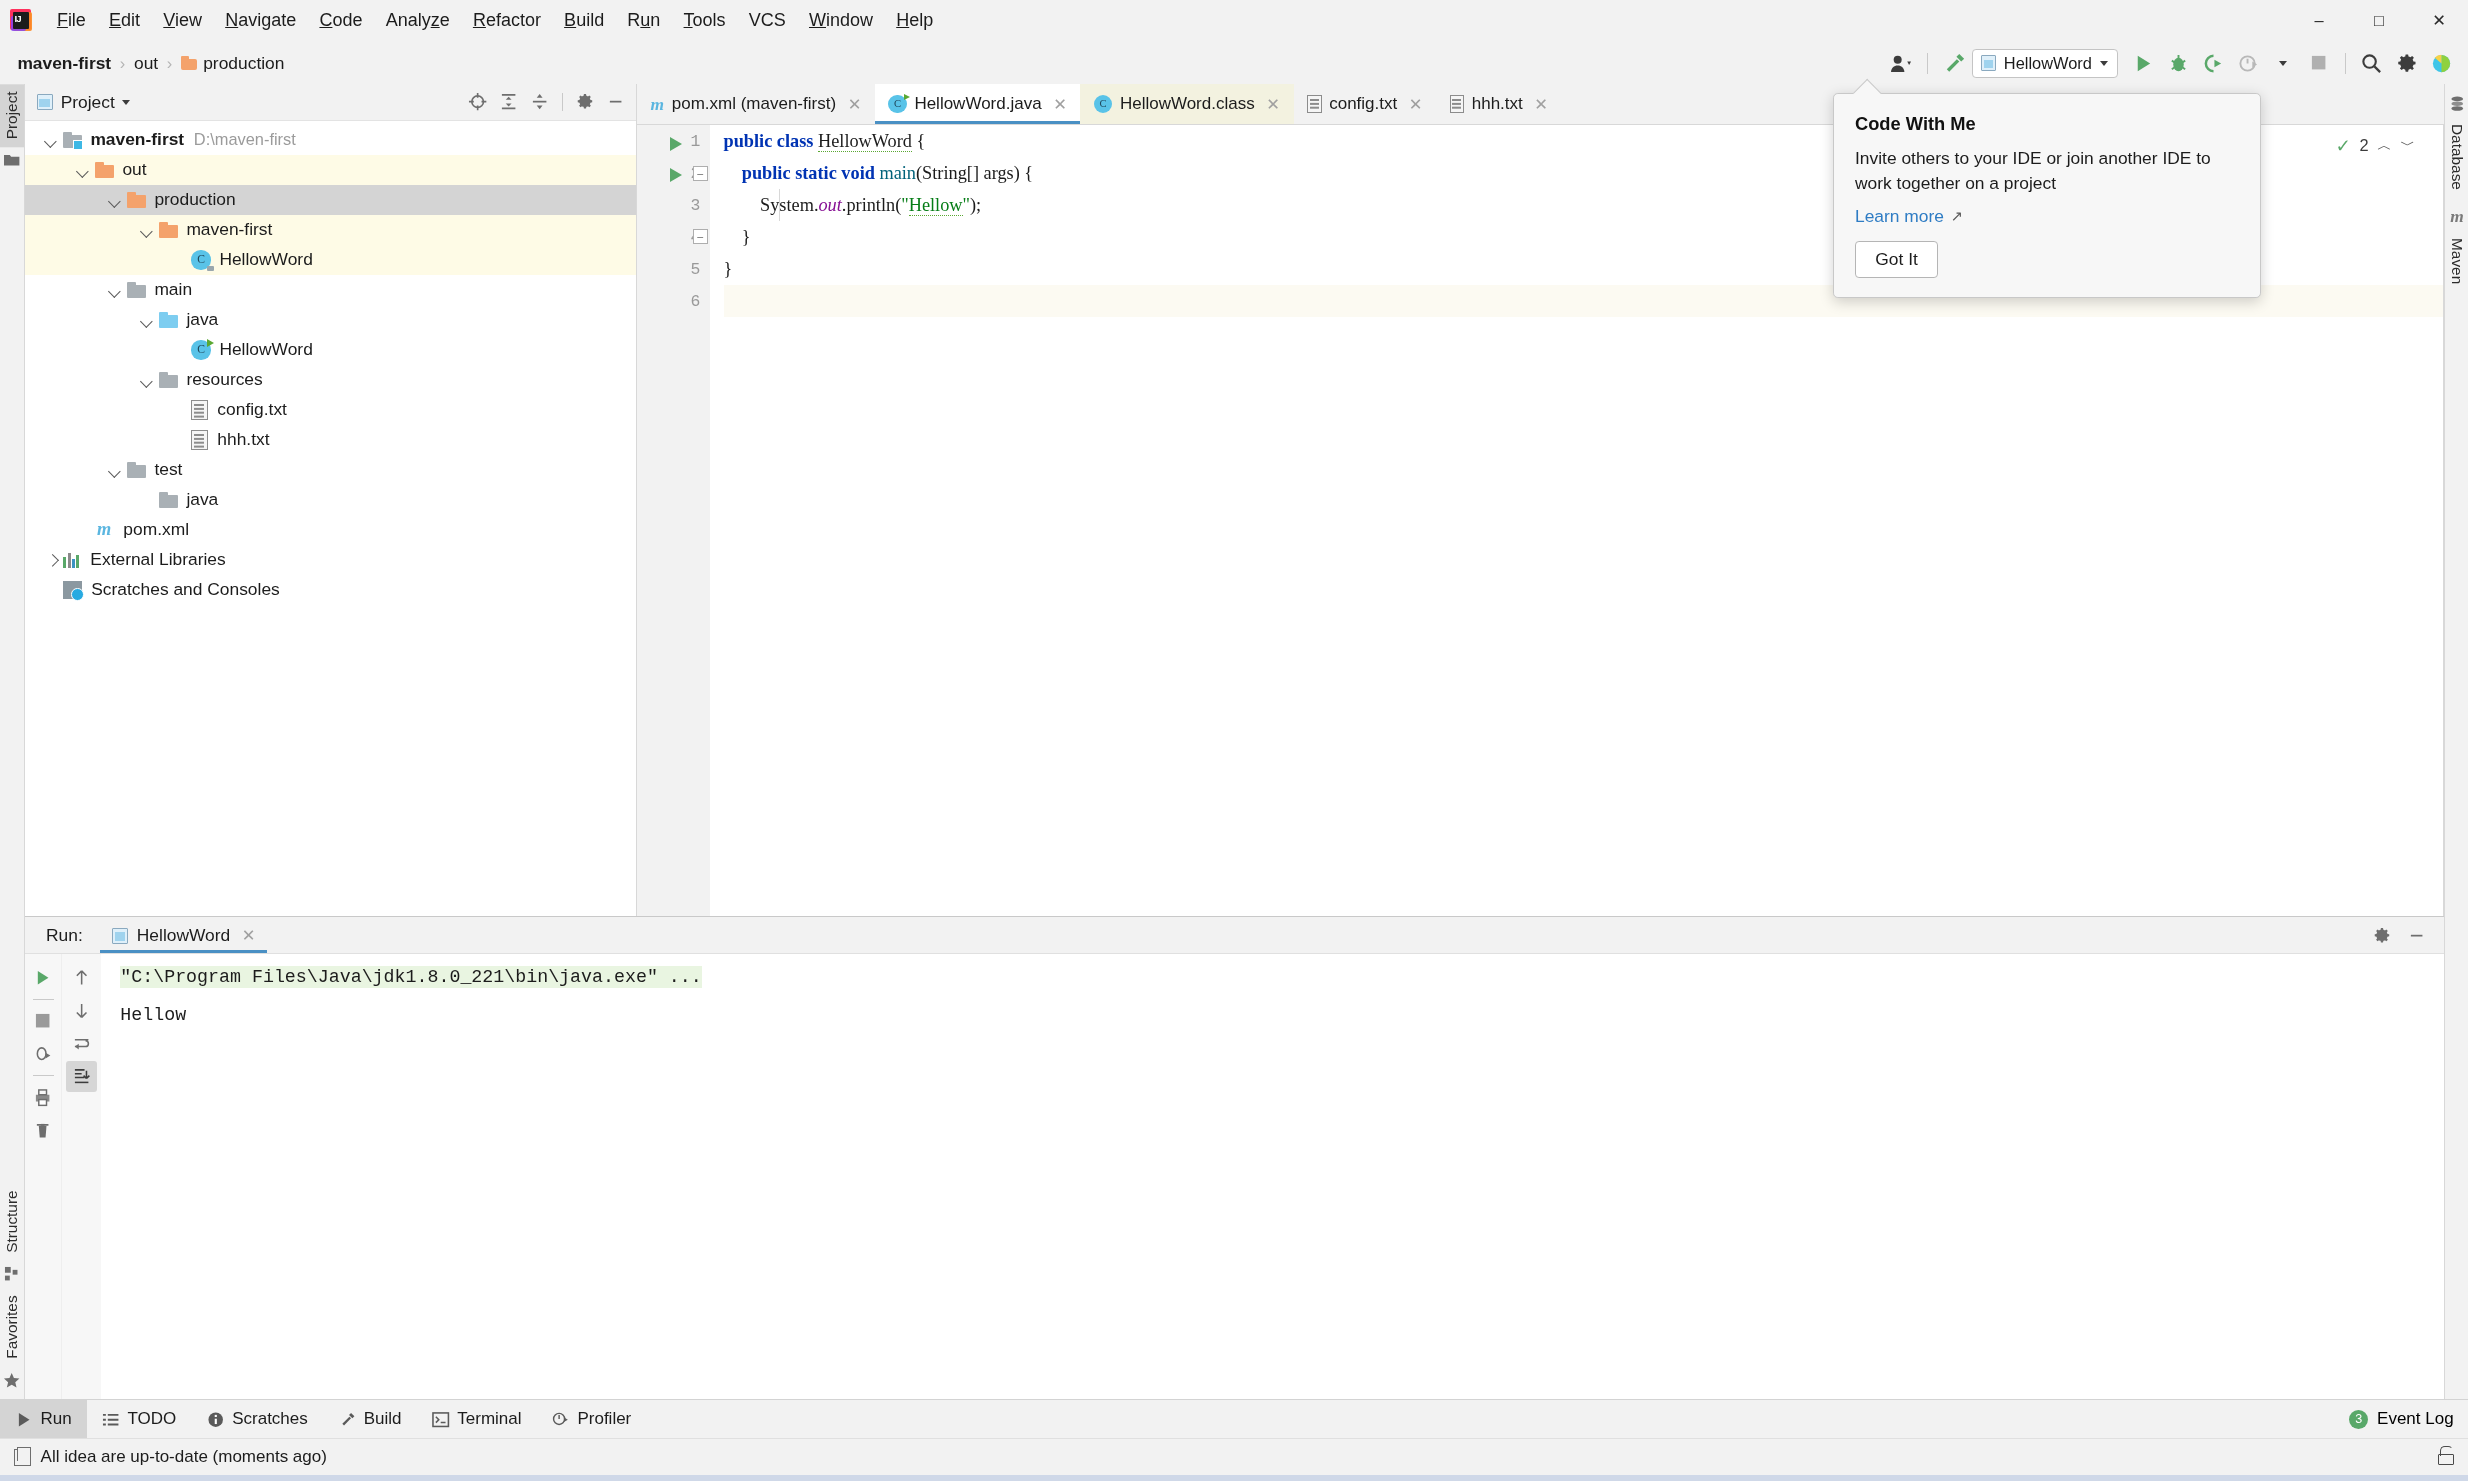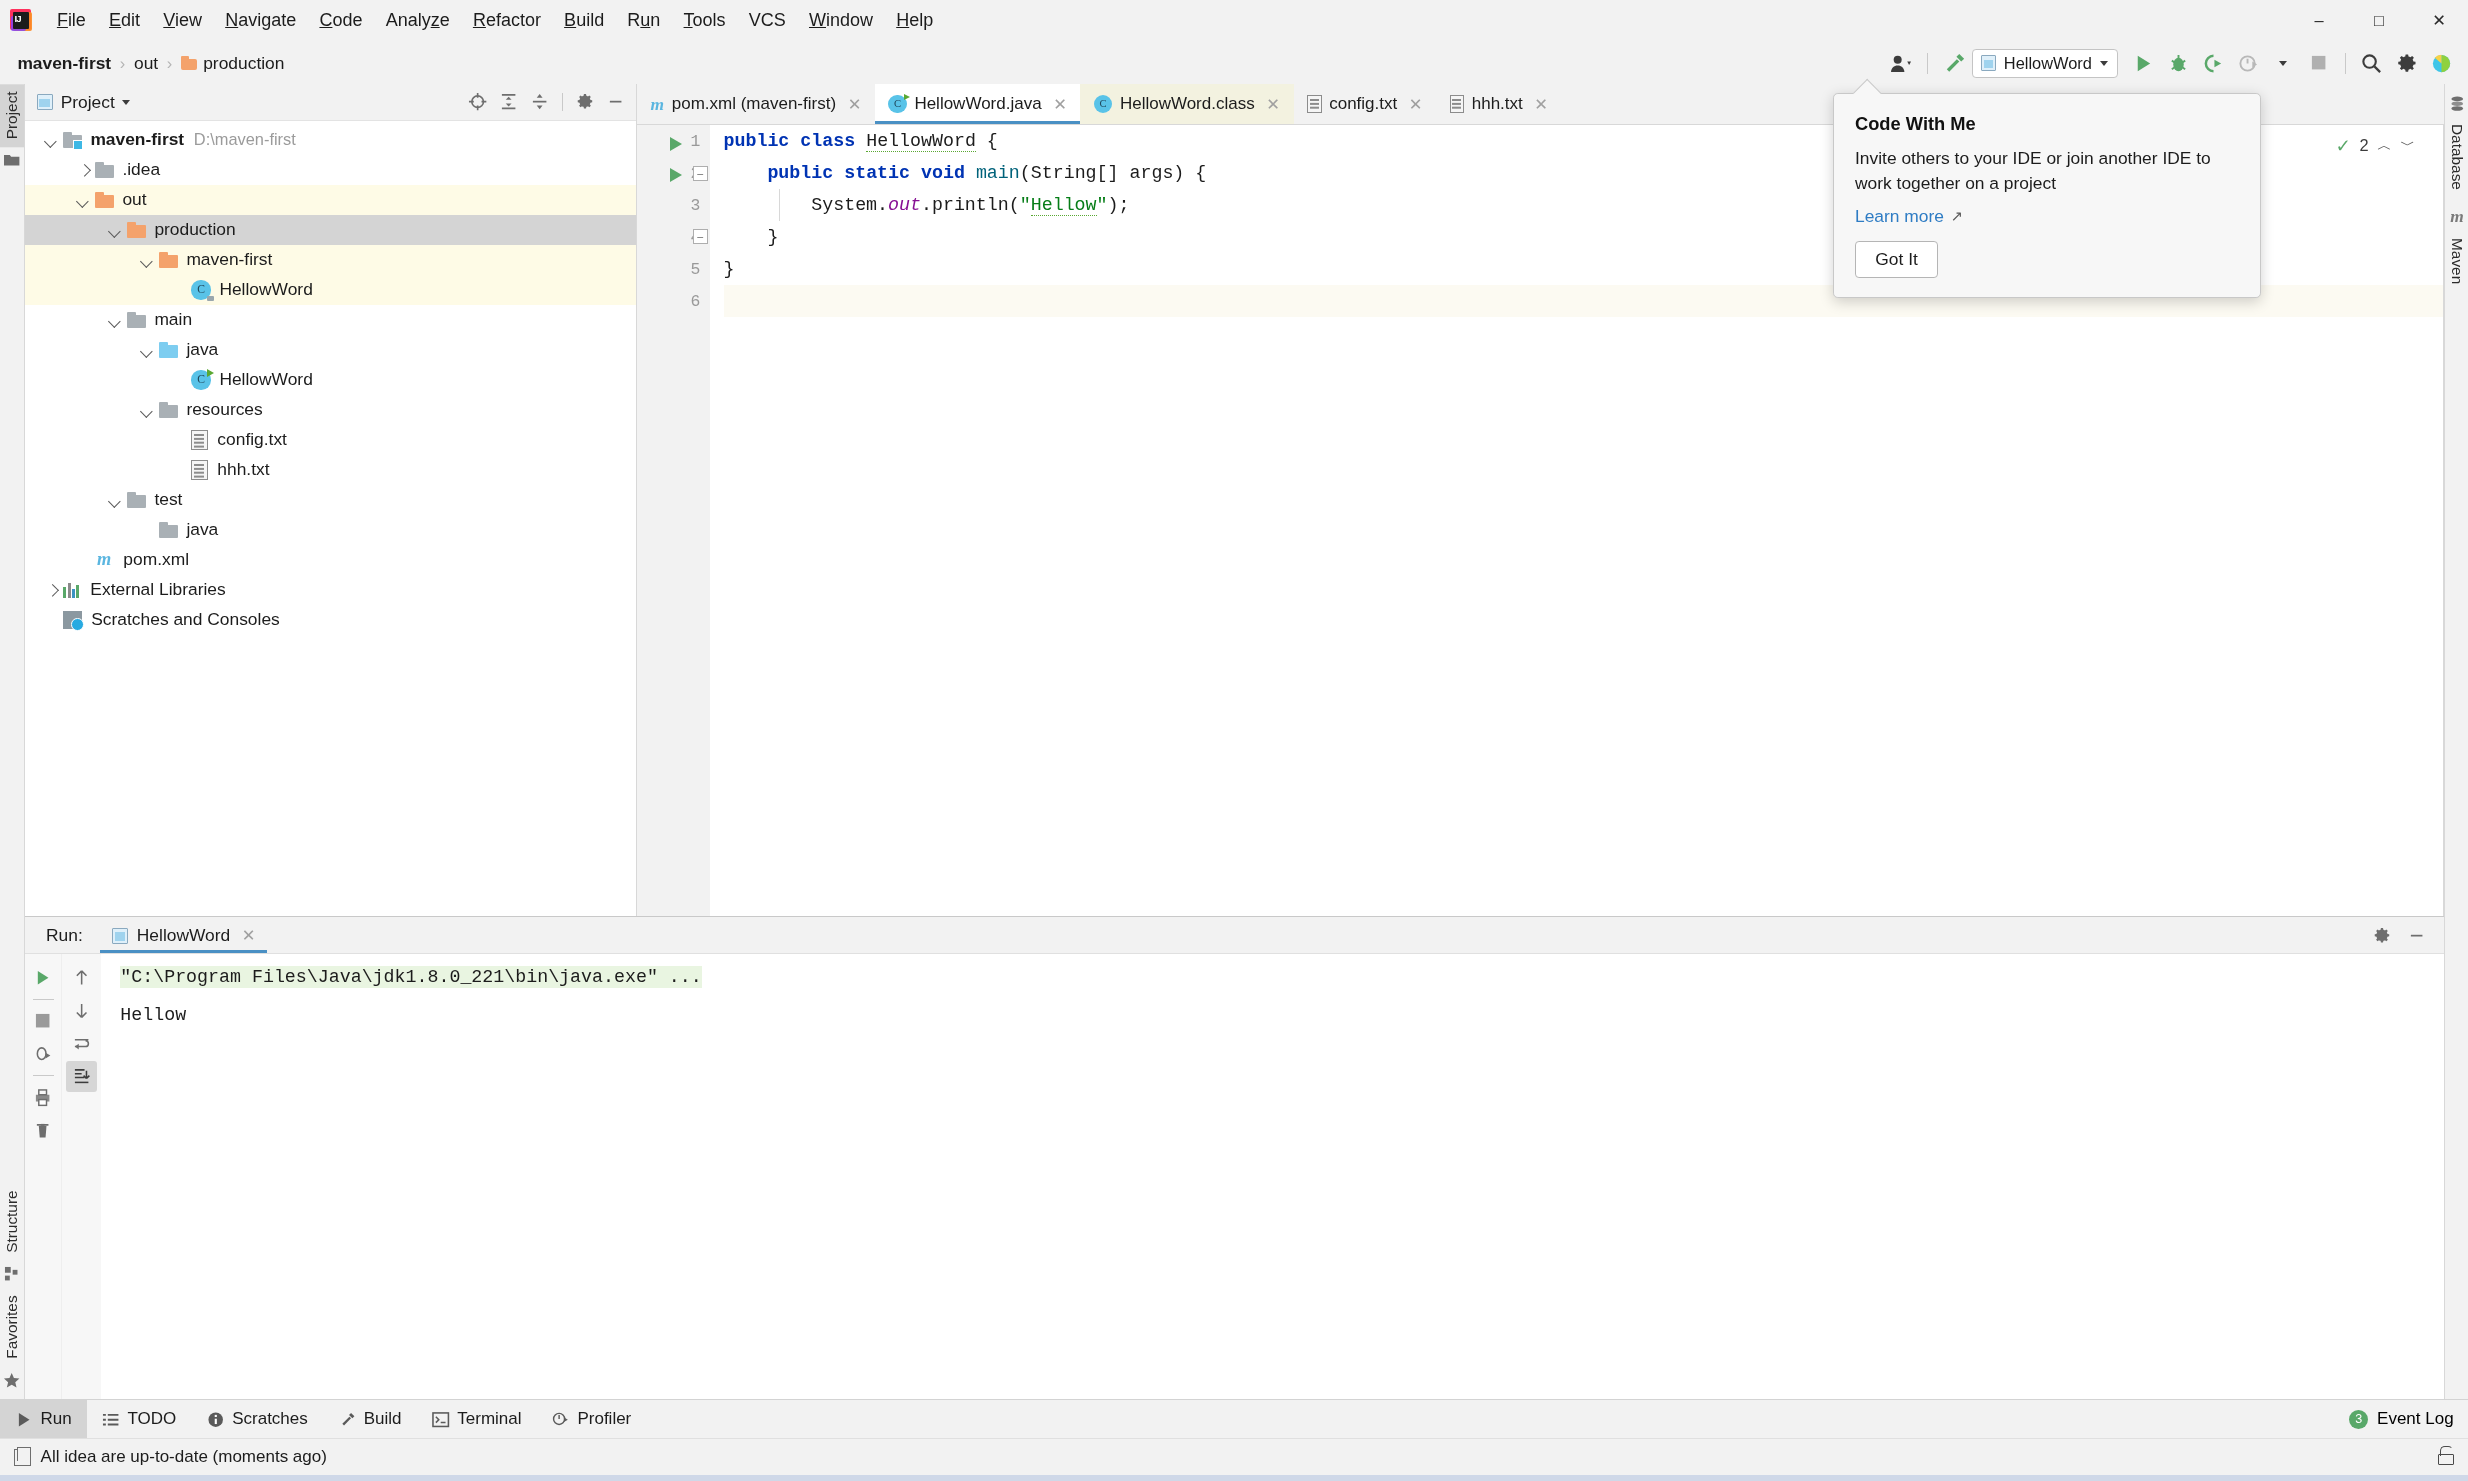--- a/index.html
+++ b/index.html
@@ -142,21 +142,21 @@
   .tab-txt::after{content:""; position:absolute; left:1.9px; top:2.9px; right:1.9px; height:1.5px; background:#8c8c8c;
      box-shadow: 0 3.9px 0 #8c8c8c, 0 7.7px 0 #8c8c8c;}
 
   .editor-area { flex:1 1 auto; display:flex; min-height:0; position:relative; background:#fff; overflow:hidden;}
   .gutter { width:73px; flex:none; background:#f2f2f2; position:relative; }
   .gline { height:32px; display:flex; align-items:center; justify-content:flex-end; padding-right:9.7px; font-size:16.4px; color:#999;
            font-family:"Liberation Mono", monospace;}
   .runmark { position:absolute; left:33px; width:0;height:0; border-left:12.6px solid #59a869; border-top:7.7px solid transparent; border-bottom:7.7px solid transparent;}
   .foldmark { position:absolute; left:56px; width:14.5px;height:14.5px; border:1.4px solid #aeaeae; background:#fff; font-size:10.6px;
               display:flex; align-items:center; justify-content:center; color:#666;}
-  .code { flex:1 1 auto; position:relative; font-family:Liberation Mono, monospace; font-size:18.3px; padding-left:13.5px; min-width:0; }
+  .code { flex:1 1 auto; position:relative; font-family:Liberation Serif, serif; font-size:18.3px; padding-left:13.5px; min-width:0; }
   .cline { height:32px; line-height:32px; white-space:pre; color:#1c1c1c;}
   .cline.cur { background:#fcfaf2; }
   .kw { color:#0033b3; font-weight:bold; }
   .mth { color:#00627a; }
   .str { color:#067d17; }
   .fld { color:#871094; font-style:italic; }
   .squig { border-bottom: 1.9px dotted #5aa832; }
   .indent-guide { position:absolute; left:69px; top:64px; width:1px; height:32px; background:#d8d8d8;}
   .editor-right-border { position:absolute; right:0; top:0; bottom:0; width:1px; background:#d8d8d8; }
   .insp-widget { position:absolute; right:29px; top:9.7px; display:flex; align-items:center; gap:8.7px; font-size:16.4px; color:#3c3c3c; }
@@ -412,28 +412,20 @@
           <div class="tree" id="tree">
               <div class="trow">
                 <span style="display:inline-block;width:21px;flex:none"></span>
                 <span class="tw down"></span>
                 <span class="ficon mod">
                   <i></i>
                 </span>
                 <span class="tlabel tbold">maven-first</span>
                 <span class="tpath">D:\maven-first</span>
               </div>
-              <div class="trow">
-                <span style="display:inline-block;width:53px;flex:none"></span>
-                <span class="tw right"></span>
-                <span class="ficon">
-                  <i></i>
-                </span>
-                <span class="tlabel">.idea</span>
-              </div>
               <div class="trow hl">
                 <span style="display:inline-block;width:53px;flex:none"></span>
                 <span class="tw down"></span>
                 <span class="ficon orange">
                   <i></i>
                 </span>
                 <span class="tlabel">out</span>
               </div>
               <div class="trow sel">
                 <span style="display:inline-block;width:85px;flex:none"></span>

